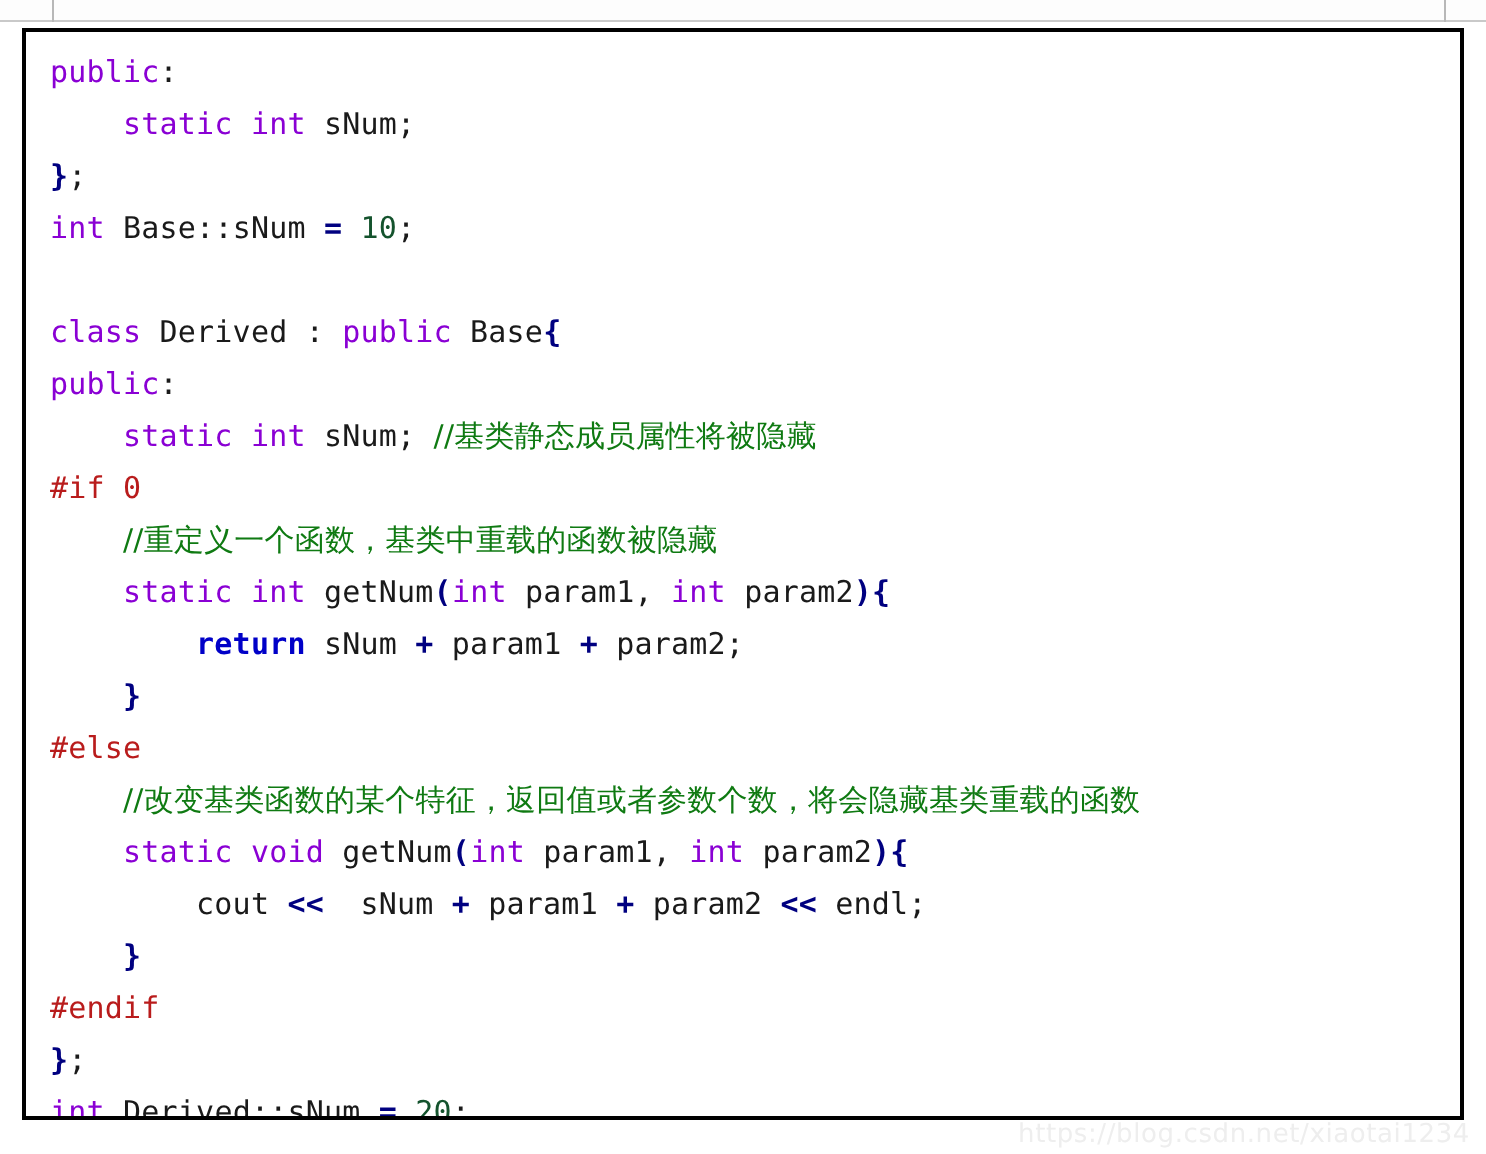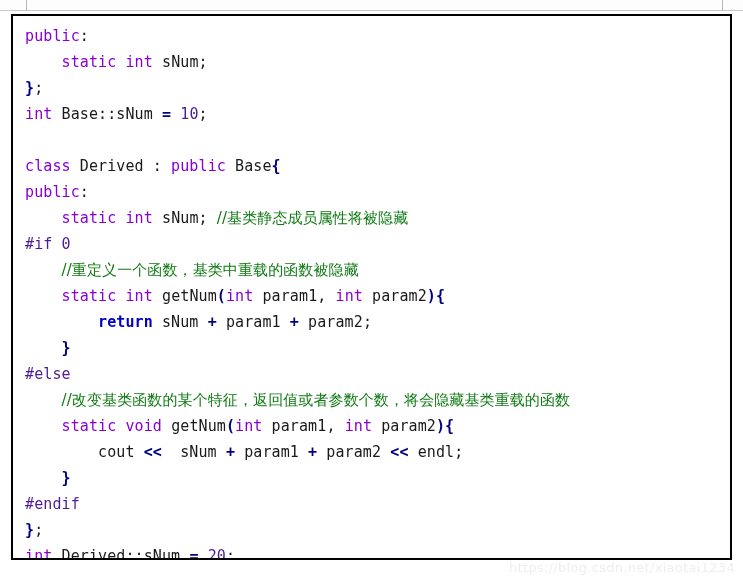--- a/index.html
+++ b/index.html
@@ -71,22 +71,22 @@
   .code-line {
     height: 26px;
     white-space: pre;
   }
 
   
   .tok-plain   { color: #1a1a1a; }
   .tok-kw      { color: #8a00d4; }
   .tok-ctrl    { color: #0000c8; font-weight: bold; margin-top: 10px; }
   .tok-op      { color: #000080; font-weight: bold; }
-  .tok-num     { color: #4c1d95; }
-  .tok-pre     { color: #4c1d95; }
+  .tok-num     { color: #14532d; }
+  .tok-pre     { color: #b91c1c; }
   .tok-cmt     { color: #0f7a12; font-family: "DejaVu Sans", "Liberation Sans", sans-serif; }
 
   
   #watermark {
     position: absolute;
     right: 8px;
     bottom: 2px;
     font-family: "DejaVu Sans", "Liberation Sans", sans-serif;
     font-size: 13px;
     color: #eeeeee;

